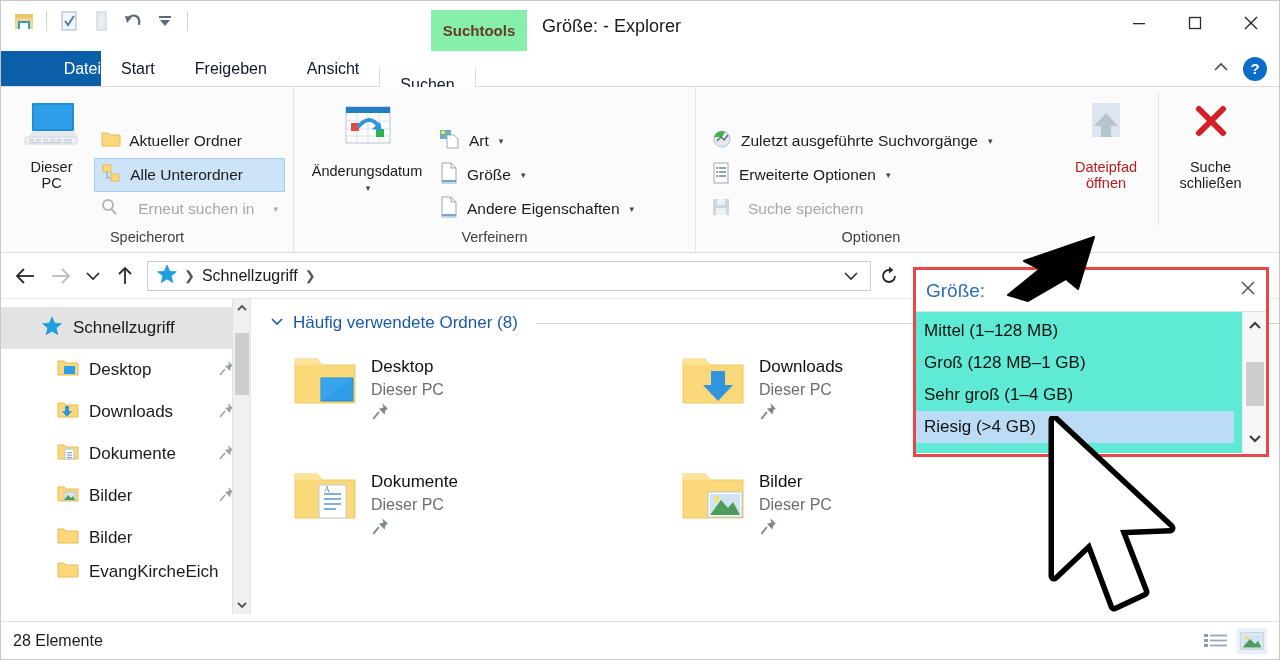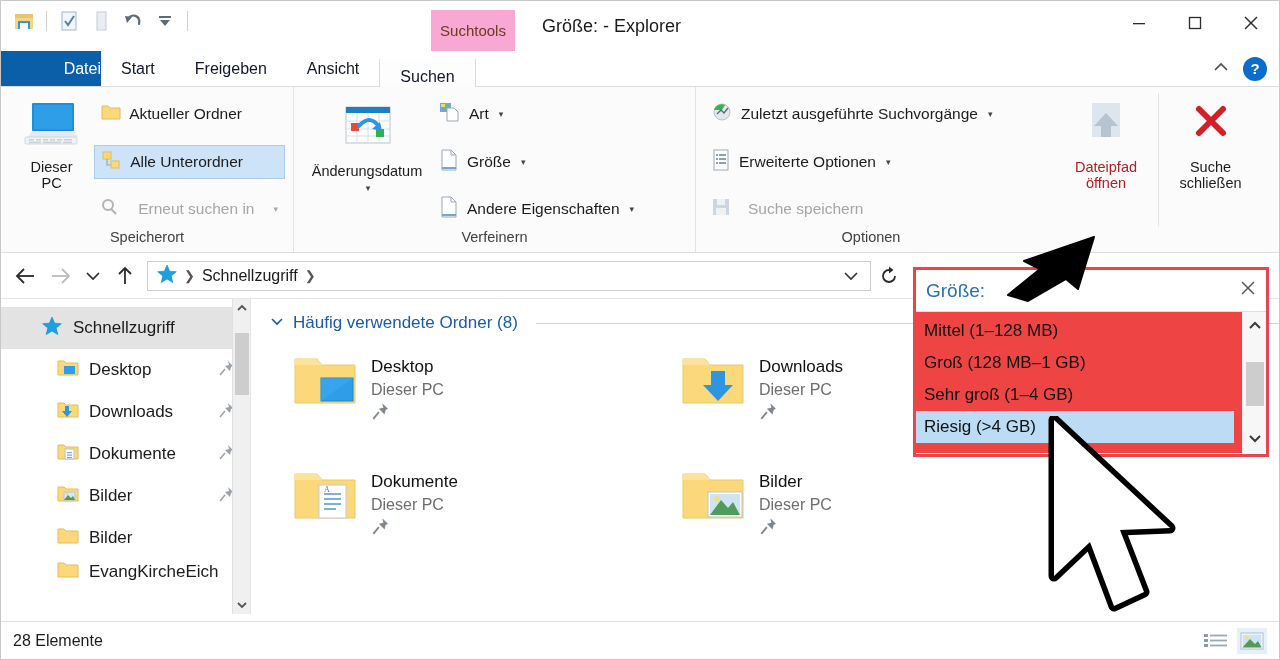--- a/index.html
+++ b/index.html
@@ -33,25 +33,25 @@
     height: 36px;
     padding: 4px 6px 0 10px;
     gap: 6px;
   }
   .qat-ico { width: 26px; height: 26px; display:flex; align-items:center; justify-content:center; }
   .qat-sep { width:1px; height:20px; background:#d0d0d0; margin:0 3px; }
 
   .suchtools-tab {
     position: absolute;
     left: 430px; top: 9px;
-    width: 84px; height: 41px;
-    background: #f9a8d4;
+    width: 96px; height: 41px;
+    background: #86efac;
     color: #6a3a20;
     font-size: 15px;
-    display: flex; align-items: center; justify-content: center;
+    display: flex; align-items: center; justify-content: center; font-weight: bold;
   }
   .win-title {
     position: absolute;
     left: 541px; top: 15px;
     font-size: 18px;
     color: #1a1a1a;
     white-space: nowrap;
   }
   .watermark {
     position: absolute;
@@ -95,21 +95,21 @@
     padding: 0 20px;
     font-size: 16px;
     color: #0f172a;
     display: flex; align-items: center;
   }
   .tab.active {
     background: #fdfdfd;
     border-left: 1px solid #dcdcdc;
     border-right: 1px solid #dcdcdc;
     border-top: none;
-    position: relative; top: 8px;
+    position: relative; top: 16px;
   }
   .ribbon-right {
     margin-left: auto;
     display: flex; align-items: center; gap: 12px;
     padding-right: 12px;
   }
   .help-btn {
     width: 24px; height: 24px; border-radius: 50%;
     background: #0b6cc9; color: #fff;
     font-size: 15px; font-weight: bold;
@@ -141,21 +141,21 @@
   .bigbtn {
     width: 96px;
     display: flex; flex-direction: column;
     align-items: center; justify-content: flex-start;
     padding-top: 6px;
     font-size: 14.5px; color: #1c1c1c;
     text-align: center; line-height: 1.15;
   }
   .bigbtn .lbl { margin-top: 4px; }
   .bigbtn.disabled { color: #b91c1c; }
-  .smalls { display: flex; flex-direction: column; justify-content: space-between; padding-top: 4px; }
+  .smalls { display: flex; flex-direction: column; justify-content: flex-end; padding-top: 4px; }
   .smallbtn {
     height: 34px;
     display: flex; align-items: center;
     gap: 8px;
     padding: 0 7px;
     font-size: 15.5px;
     color: #1c1c1c;
     white-space: nowrap;
   }
   .smallbtn.sel { background: #cde3f7; border: 1px solid #a9cdee; }
@@ -290,21 +290,21 @@
     background: #ffffff;
     border-bottom: 1px solid #e0e0e0;
     display: flex; align-items: center;
     padding: 0 10px;
   }
   .search-label { font-size: 19px; color: #2a6fb5; }
   .search-clear { margin-left: auto; font-size: 18px; color: #555; }
   .dropdown {
     position: relative;
     height: 141px;
-    background: #ef4444;
+    background: #5eead4;
     display: flex;
     gap: 8px;
   }
   .dd-list { flex: 1; padding-top: 3px; }
   .dd-item {
     height: 32px;
     display: flex; align-items: center;
     padding-left: 8px;
     font-size: 17px;
     color: #111;

